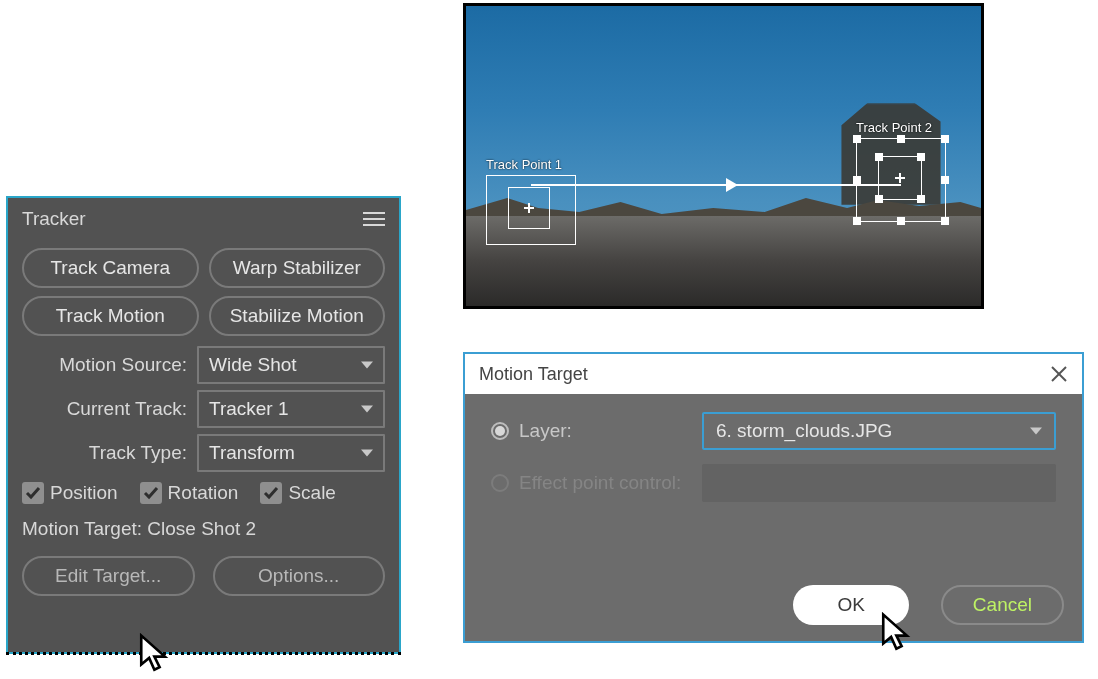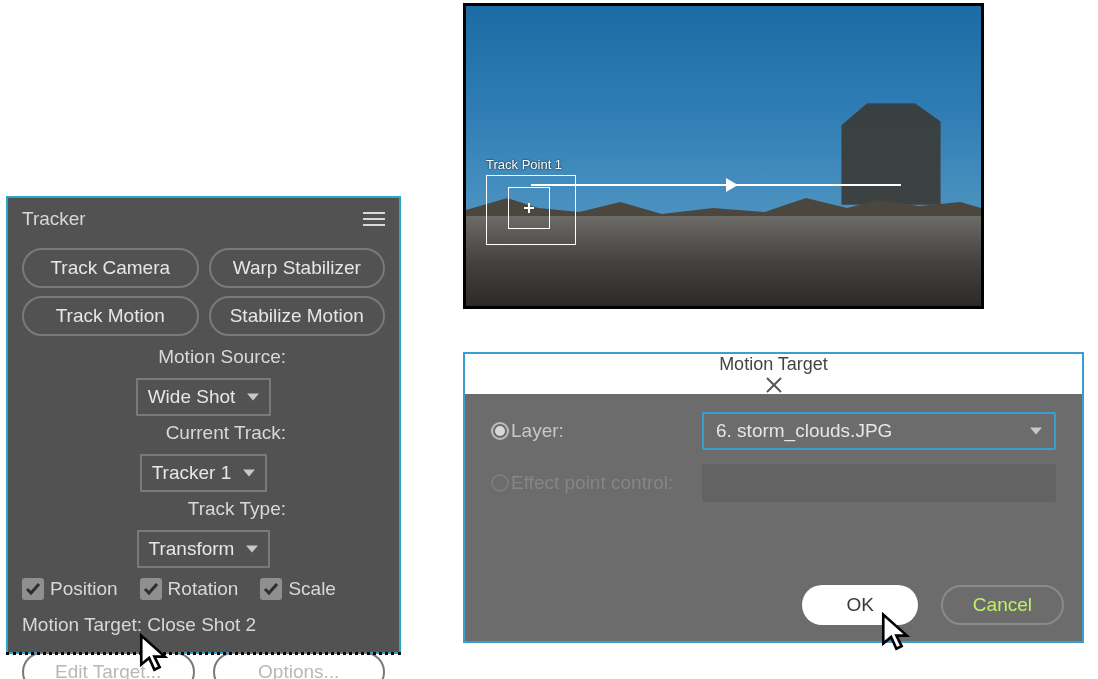--- a/index.html
+++ b/index.html
@@ -54,21 +54,20 @@
     padding: 7px 10px;
     text-align:center;
     cursor:pointer;
   }
 
   .field-row {
     display:flex; align-items:center; gap:10px;
     padding: 6px 14px 0 14px;
     font-size:19px;
     color:#d8d8d8;
-    flex-direction:column;
   }
   .field-label { width: 165px; text-align:right; }
   .dropdown {
     flex:1;
     border:2px solid #7a7a7a;
     border-radius:1px;
     background:#525252;
     color:#e6e6e6;
     font-size:19px;
     padding: 6px 34px 6px 10px;
@@ -174,29 +173,29 @@
     border-top:7px solid transparent;border-bottom:7px solid transparent;border-left:12px solid #fff;
   }
 
   
   .dialog {
     position:absolute; left:463px; top:352px; width:621px; height:291px;
     background:#6c6c6c; border:2px solid #3b9ed3;
   }
   .dialog-title {
     background:#fff; color:#444; height:40px; display:flex; align-items:center;
-    justify-content:space-between; padding:0 14px; font-size:18px;flex-direction:column;
+    justify-content:space-between; padding:0 14px; font-size:18px;
   }
   .dialog-close {
     width:18px;height:18px;stroke:#555;stroke-width:2;cursor:pointer;
   }
   .dialog-body { padding: 18px 26px 0 26px; color:#c8c8c8; font-size:19px; }
   .apply-label { color:#a8a8a8; margin-bottom:16px; }
   .radio-row { display:flex; align-items:center; gap:16px; margin-bottom:14px; }
-  .radio-label-col { width:195px; display:flex; align-items:center; gap:2px; }
+  .radio-label-col { width:195px; display:flex; align-items:center; gap:10px; }
   .radio {
     width:18px;height:18px;border-radius:50%;border:2px solid #bdbdbd; display:inline-block;
     display:flex;align-items:center;justify-content:center;
   }
   .radio.filled:after { content:''; width:10px;height:10px;border-radius:50%;background:#d8d8d8; }
   .radio.dim { border-color:#7c7c7c; }
   .radio-text.dim { color:#858585; }
   .layer-select {
     flex:1; border:2px solid #3b9ed3; background:#6c6c6c; color:#e6e6e6;
     font-size:19px; padding:6px 34px 6px 12px; position:relative; border-radius:2px;
@@ -204,21 +203,21 @@
   }
   .layer-select .chev {
     position:absolute; right:12px; top:50%; transform:translateY(-50%);
     width:0;height:0;border-left:6px solid transparent;border-right:6px solid transparent;border-top:7px solid #c8c8c8;
   }
   .effect-select {
     flex:1; background:#636363; border:none;
     height:38px; border-radius:2px;
   }
   .dialog-buttons {
-    position:absolute; right:18px; bottom:16px; display:flex; gap:23px;
+    position:absolute; right:18px; bottom:16px; display:flex; gap:32px;
   }
   .ok-btn {
     background:#fff; color:#3a3a3a; border:none; border-radius:22px;
     font-size:19px; padding:8px 44px; cursor:pointer;
   }
   .cancel-btn {
     background:transparent; color:#bef264; border:2px solid #8a8a8a;
     border-radius:22px; font-size:19px; padding:7px 30px; cursor:pointer;
   }
 
@@ -325,20 +324,40 @@
   <div class="track-arrow"></div>
 
   <div class="track-point tp1">
     <span class="tp-label">Track Point 1</span>
     <div class="tp-outer"></div>
     <div class="tp-inner">
        <div class="tp-cross"></div>
     </div>
   </div>
 
+  <div class="track-point tp2">
+    <span class="tp-label">Track Point 2</span>
+    <div class="tp-outer">
+      <span class="handle" style="left:-4px;top:-4px"></span>
+      <span class="handle" style="left:calc(50% - 4px);top:-4px"></span>
+      <span class="handle" style="right:-4px;top:-4px"></span>
+      <span class="handle" style="left:-4px;top:calc(50% - 4px)"></span>
+      <span class="handle" style="right:-4px;top:calc(50% - 4px)"></span>
+      <span class="handle" style="left:-4px;bottom:-4px"></span>
+      <span class="handle" style="left:calc(50% - 4px);bottom:-4px"></span>
+      <span class="handle" style="right:-4px;bottom:-4px"></span>
+    </div>
+    <div class="tp-inner">
+      <span class="handle" style="left:-4px;top:-4px"></span>
+      <span class="handle" style="right:-4px;top:-4px"></span>
+      <span class="handle" style="left:-4px;bottom:-4px"></span>
+      <span class="handle" style="right:-4px;bottom:-4px"></span>
+      <div class="tp-cross"></div>
+    </div>
+  </div>
 </div>
 
 <div class="dialog">
   <div class="dialog-title">
     <span>Motion Target</span>
     <svg class="dialog-close" viewBox="0 0 18 18">
       <line x1="2" y1="2" x2="16" y2="16"></line>
         <line x1="16" y1="2" x2="2" y2="16"></line>
     </svg>
   </div>

